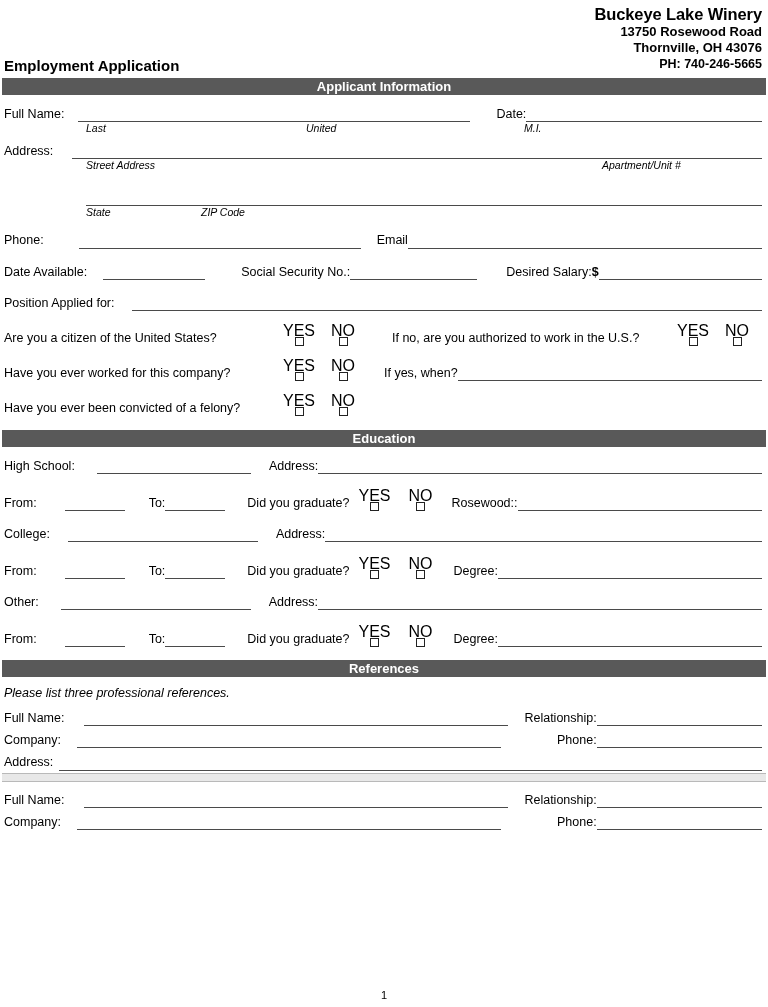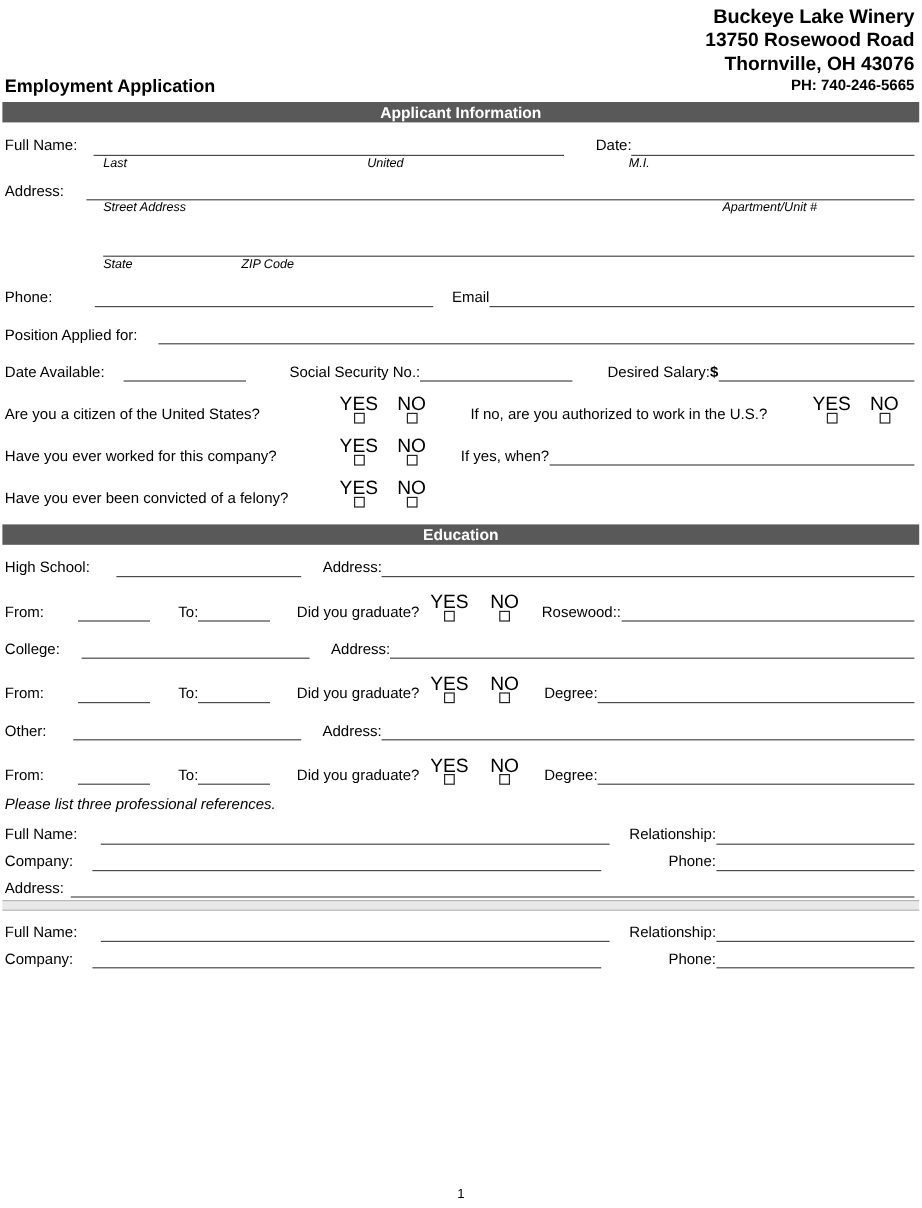--- a/index.html
+++ b/index.html
@@ -29,21 +29,21 @@
     text-align: right;
     padding: 4px 6px 0 0;
     line-height: 1.22;
   }
   .company-name {
     font-size: 16.5px;
     font-weight: bold;
     letter-spacing: -0.1px;
   }
   .company-addr {
-    font-size: 16px;
+    font-size: 13px;
     font-weight: bold;
   }
   .company-phone {
     font-size: 12.5px;
     font-weight: bold;
     margin-top: 1px;
   }
   .title-row {
     position: relative;
     height: 18px;
@@ -211,38 +211,38 @@
   <div class="row" style="margin-top:16px;">
     <span class="lbl">Phone:</span>
     <span class="gap" style="width:35px;"></span>
     <span class="line" style="flex:0 0 282px;"></span>
     <span class="gap" style="width:16px;"></span>
     <span class="lbl">Email</span>
     <span class="line" style="flex:1 1 auto;"></span>
   </div>
 
   <div class="row" style="margin-top:17px;">
-    <span class="lbl">Position Applied for:</span>
-    <span class="gap" style="width:17px;"></span>
-    <span class="line" style="flex:1 1 auto;"></span>
-  </div>
-
-  <div class="row" style="margin-top:17px;">
     <span class="lbl">Date Available:</span>
     <span class="gap" style="width:16px;"></span>
     <span class="line" style="flex:0 0 102px;"></span>
     <span class="gap" style="width:36px;"></span>
     <span class="lbl">Social Security No.:</span>
     <span class="line" style="flex:0 0 127px;"></span>
     <span class="gap" style="width:29px;"></span>
     <span class="lbl">Desired Salary:</span>
     <span class="lbl bold">$</span>
     <span class="line" style="flex:1 1 auto;"></span>
   </div>
 
+  <div class="row" style="margin-top:17px;">
+    <span class="lbl">Position Applied for:</span>
+    <span class="gap" style="width:17px;"></span>
+    <span class="line" style="flex:1 1 auto;"></span>
+  </div>
+
   <div class="q-row" style="margin-top:15px;">
     <span class="q-text" style="flex:0 0 280px;">Are you a citizen of the United States?</span>
     <span class="ckgroup">
       <span class="cklabel">YES</span>
       <span class="ckbox"></span>
     </span>
     <span class="gap" style="width:14px;"></span>
     <span class="ckgroup">
       <span class="cklabel">NO</span>
       <span class="ckbox"></span>
@@ -381,20 +381,21 @@
     <span class="gap" style="width:16px;"></span>
     <span class="ckgroup">
       <span class="cklabel">NO</span>
       <span class="ckbox"></span>
     </span>
     <span class="gap" style="width:18px;"></span>
     <span class="q-text">Degree:</span>
     <span class="line" style="flex:1 1 auto;"></span>
   </div>
 
+  <div class="section-bar" style="margin-top:13px;">References</div>
 
   <div class="italic-note" style="margin-top:9px;">Please list three professional references.</div>
 
   <div class="row" style="margin-top:12px;">
     <span class="lbl">Full Name:</span>
     <span class="gap" style="width:20px;"></span>
     <span class="line" style="flex:0 0 424px;"></span>
     <span class="gap" style="width:16px;"></span>
     <span class="lbl">Relationship:</span>
     <span class="line" style="flex:1 1 auto;"></span>

